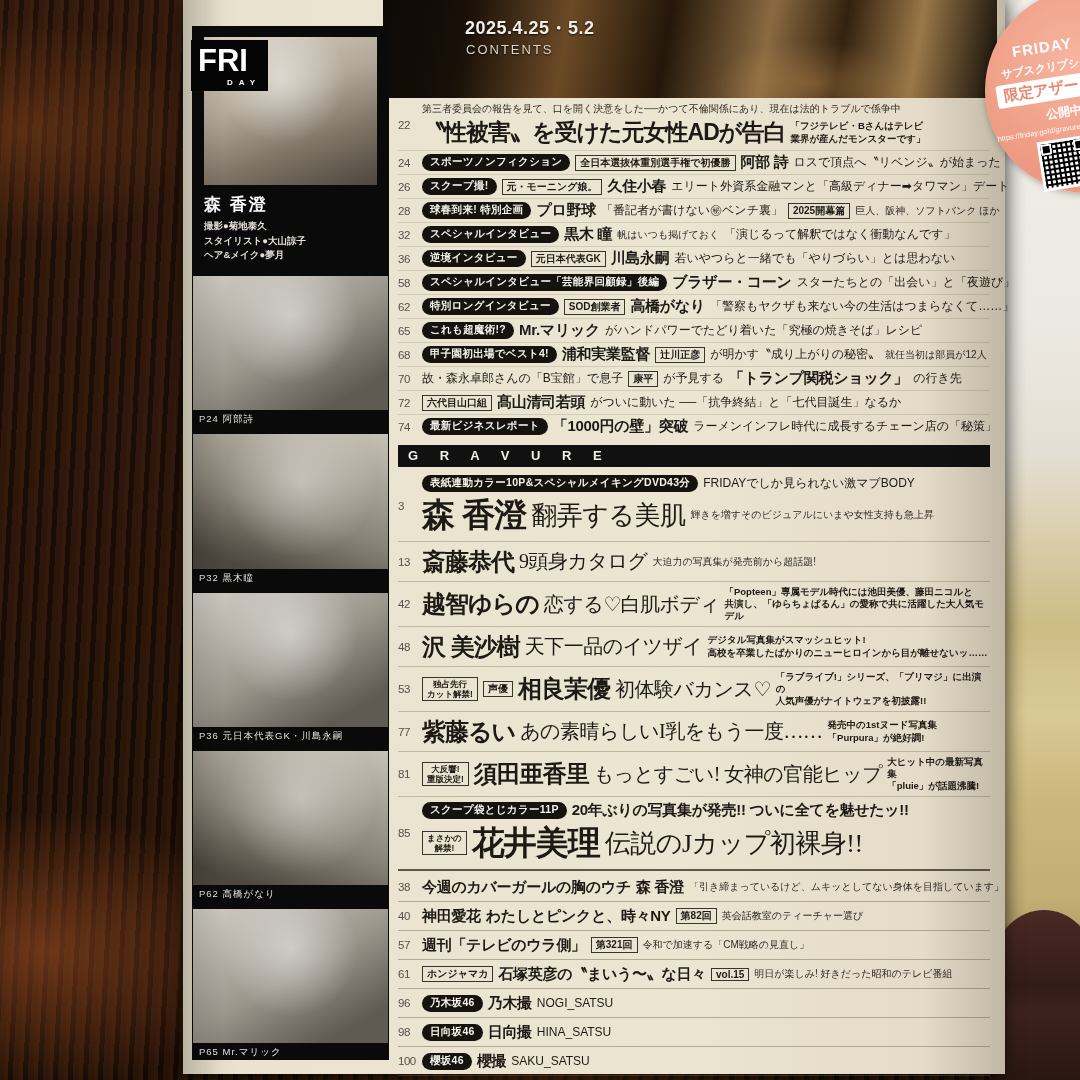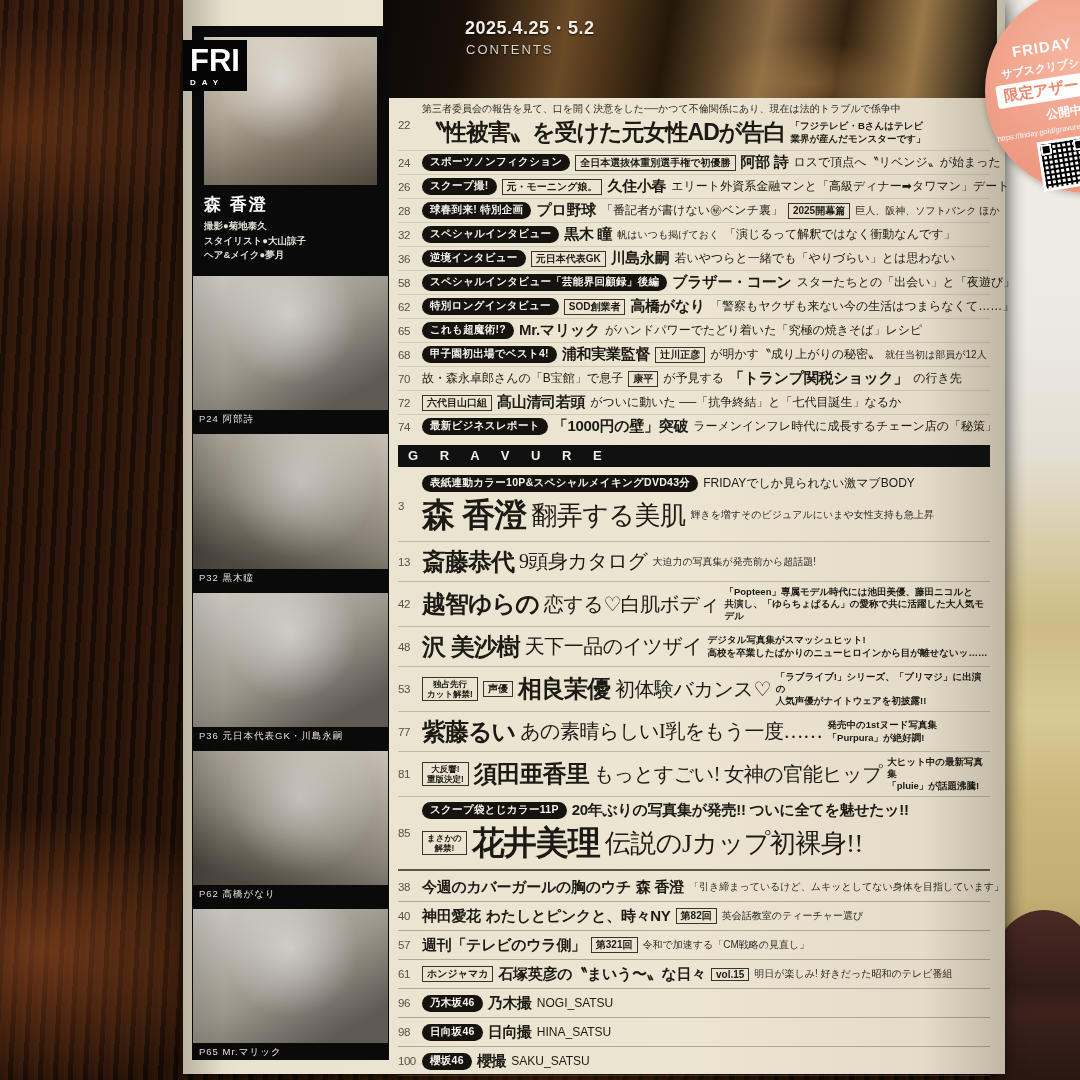--- a/index.html
+++ b/index.html
@@ -38,24 +38,24 @@
   }
   .magazine::after{content:"";position:absolute;inset:0;pointer-events:none;
     background:linear-gradient(90deg,rgba(0,0,0,.16),transparent 5%,transparent 90%,rgba(0,0,0,.10));}
   
   .band{
     position:absolute;left:200px;top:0;right:8px;height:98px;
     background:
       radial-gradient(ellipse 140px 60px at 70% 85%, rgba(214,160,92,.35), transparent 70%),
       linear-gradient(100deg,#0c0906 0%,#191008 14%,#6b4a26 30%,#241709 46%,#8a6a42 62%,#33210f 74%,#9a7848 86%,#15100a 100%);
   }
-  .logo{position:absolute;left:0;top:40px;background:#050505;color:#fff;
+  .logo{position:absolute;left:8px;top:40px;background:#050505;color:#fff;
     padding:5px 7px 4px;line-height:1;z-index:3;}
   .logo .fri{font-size:31px;font-weight:900;letter-spacing:0;}
-  .logo .day{font-size:8px;font-weight:bold;letter-spacing:6px;margin-top:3px;}
+  .logo .day{font-size:8px;font-weight:bold;letter-spacing:6px;margin-top:3px;margin-left:29px;}
   .band .date{position:absolute;left:82px;top:16px;color:#f3efe8;font-size:18px;font-weight:bold;letter-spacing:.5px;text-shadow:0 1px 2px rgba(0,0,0,.8);}
   .band .contents{position:absolute;left:83px;top:42px;color:#d9d4ca;font-size:13px;letter-spacing:2px;text-shadow:0 1px 2px rgba(0,0,0,.8);}
   
   .sidebar{position:absolute;left:9px;top:26px;width:197px;height:1034px;background:#0a0a0a;
     display:flex;flex-direction:column;}
   .cover-photo{margin:11px 12px 0;height:148px;
     background:
       radial-gradient(circle at 45% 28%, rgba(255,255,255,.5), transparent 45%),
       linear-gradient(160deg,#d8d0c4,#b3a99a 40%,#7d7466 70%,#4e463c);}
   .cover-name{color:#fff;font-size:17px;font-weight:900;margin:8px 0 3px 12px;letter-spacing:2px;}

